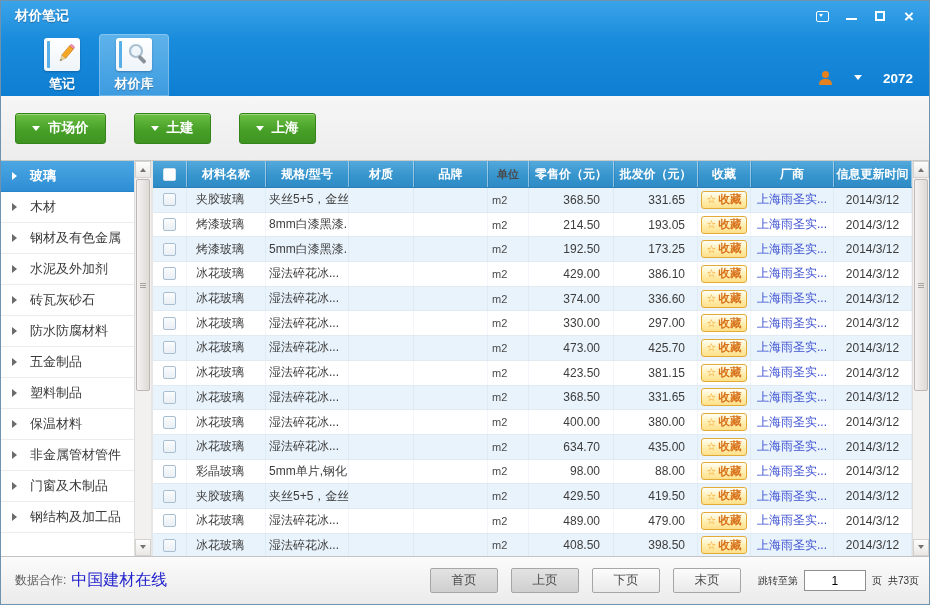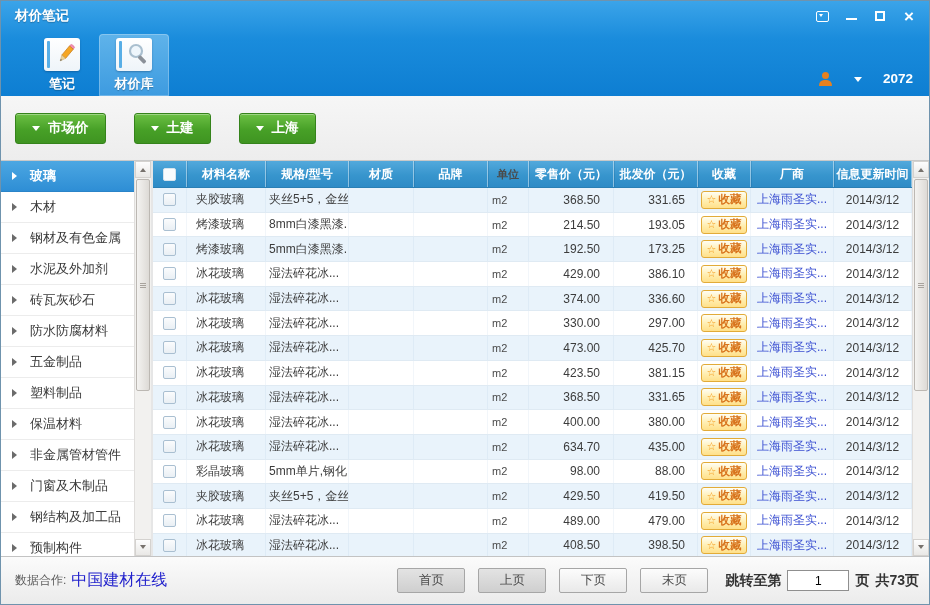--- a/index.html
+++ b/index.html
@@ -20,21 +20,21 @@
   .wc-close { color:#fff; font-size:17px; font-weight:bold; line-height:1; }
 
   .tabbar { height:65px; display:flex; align-items:flex-end; padding-left:26px; position:relative; }
   .tab { width:70px; height:62px; display:flex; flex-direction:column; align-items:center; justify-content:flex-start; padding-top:4px; cursor:pointer; border-radius:4px 4px 0 0; }
   .tab.active { background:linear-gradient(180deg,#5fb3ea 0%,#3d9be0 100%); box-shadow:inset 0 0 0 1px rgba(255,255,255,.25); }
   .tab + .tab { margin-left:2px; }
   .tab-icon { width:36px; height:33px; background:linear-gradient(180deg,#ffffff,#eef4f9); border-radius:3px; position:relative; box-shadow:0 1px 2px rgba(0,40,80,.35); }
   .tab-icon::before { content:""; position:absolute; left:3px; top:3px; bottom:3px; width:3px; background:#58aee6; border-radius:1px; }
   .tab-icon svg { position:absolute; right:2px; top:4px; }
   .tab-label { color:#fff; font-size:13px; font-weight:bold; margin-top:4px; text-shadow:0 1px 1px rgba(0,0,0,.25); }
-  .user-chip { position:absolute; right:16px; bottom:10px; display:flex; align-items:flex-end; gap:21px; cursor:pointer; }
+  .user-chip { position:absolute; right:16px; bottom:10px; display:flex; align-items:flex-start; gap:21px; cursor:pointer; }
   .person-icon { display:block; width:14px; }
   .person-icon .head { display:block; width:7px; height:7px; border-radius:50%; background:#e6811f; margin:0 auto 1px; }
   .person-icon .torso { display:block; width:13px; height:6px; border-radius:6px 6px 1px 1px; background:#e6811f; }
   .caret-down { width:0; height:0; border:4px solid transparent; border-top:5px solid #fff; margin-top:4px; }
   .user-id { color:#fff; font-size:13.5px; font-weight:bold; }
 
   
   .toolbar { height:65px; background:linear-gradient(180deg,#f6f6f6,#ededed); border-bottom:1px solid #c9c9c9; display:flex; align-items:center; padding:0 12px 0 14px; }
   .filters { display:flex; align-items:center; gap:28px; }
   .gbtn { height:31px; padding:0 16px; display:flex; align-items:center; gap:8px; background:linear-gradient(180deg,#6cc044 0%,#47a027 55%,#3f9421 100%); border:1px solid #35831b; border-radius:3px; box-shadow:inset 0 1px 0 rgba(255,255,255,.35); color:#fff; font-size:13.5px; font-weight:bold; cursor:pointer; font-family:inherit; }
@@ -93,21 +93,21 @@
   .vendor-link { color:#3c50d2; font-size:12px; cursor:pointer; text-decoration:none; }
 
   
   .footer { height:48px; flex:none; background:linear-gradient(180deg,#fbfbfb,#ebebeb); border-top:1px solid #c3c3c3; display:flex; align-items:center; padding:0 10px 0 14px; gap:5px; }
   .partner-label { font-size:12px; color:#5c5c5c; }
   .partner-link { font-size:16px; color:#2222cc; text-decoration:none; cursor:pointer; }
   .pagination { margin-left:auto; display:flex; align-items:center; gap:13px; }
   .pbtn { width:68px; height:25px; border:1px solid #a6a6a6; border-radius:2px; font-size:12.5px; color:#4a4a4a; cursor:pointer; font-family:inherit; background:linear-gradient(180deg,#fcfcfc,#e9e9e9); }
   .pbtn.dim { background:linear-gradient(180deg,#e3e3e3,#cfcfcf); }
   .jump-group { display:flex; align-items:center; gap:6px; margin-left:4px; }
-  .jump-label,.jump-suffix,.jump-total { font-size:14px; color:#333; white-space:nowrap;font-weight:bold; }
+  .jump-label,.jump-suffix,.jump-total { font-size:10px; color:#333; white-space:nowrap; }
   .jump-input { width:62px; height:21px; border:1px solid #8f8f8f; text-align:center; font-size:12px; font-family:inherit; background:#fff; }
 </style>
 </head>
 <body>
 
 <div class="window">
 
   <div class="bluezone">
     <div class="titlebar">
       <span class="title">材价笔记</span>
@@ -224,24 +224,20 @@
           <span class="side-arrow"></span>
           <span class="side-label">非金属管材管件</span>
         </div>
           <div class="side-item">
           <span class="side-arrow"></span>
           <span class="side-label">门窗及木制品</span>
         </div>
           <div class="side-item">
           <span class="side-arrow"></span>
           <span class="side-label">钢结构及加工品</span>
-        </div>
-          <div class="side-item">
-          <span class="side-arrow"></span>
-          <span class="side-label">预制构件</span>
         </div>
         </div>
       <div class="vscroll">
         <div class="scroll-btn top">
             <span class="tri-up"></span>
           </div>
         <div class="scroll-thumb" style="height:212px;">
             <span class="grip"></span>
           </div>
         <div class="scroll-btn bottom">

